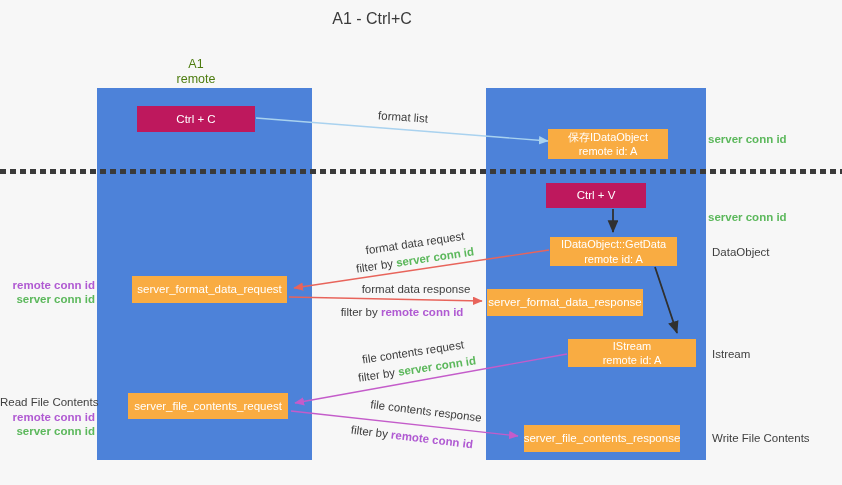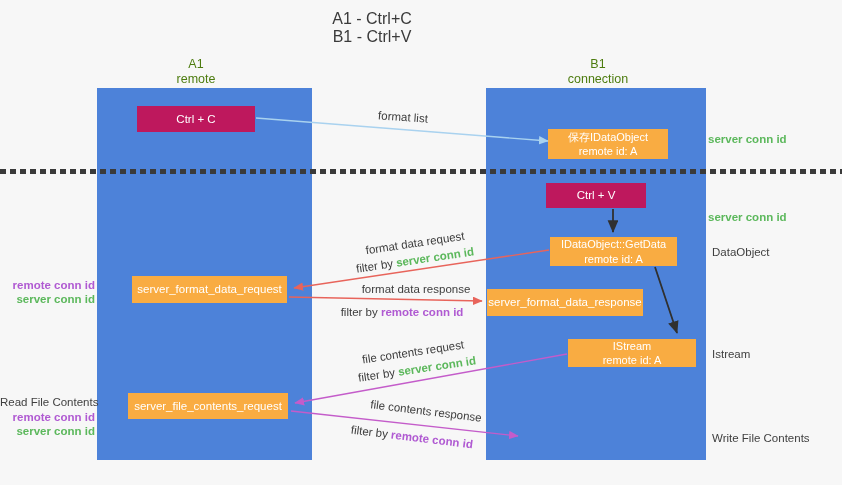--- a/index.html
+++ b/index.html
@@ -24,30 +24,25 @@
   .green-t{color:#5cb85c;font-weight:bold;}
   .purple-t{color:#b05ad2;font-weight:bold;}
 </style>
 </head>
 <body>
 
 <div class="canvas">
 
   <div class="title">
     <div>A1 - Ctrl+C</div>
-    <div>B1 - Ctrl+V</div>
   </div>
 
   <div class="head" style="left:146px;top:57px;width:100px;">
     <div>A1</div>
     <div>remote</div>
-  </div>
-  <div class="head" style="left:548px;top:57px;width:100px;">
-    <div>B1</div>
-    <div>connection</div>
   </div>
 
   <div class="lifeline" style="left:97px;width:215px;"></div>
   <div class="lifeline" style="left:486px;width:220px;"></div>
 
   <div class="dotted"></div>
 
   <div class="node green" style="left:137px;top:106px;width:118px;height:26px;">
     <div>Ctrl + C</div>
   </div>
@@ -76,20 +71,23 @@
 
   <div class="node orange" style="left:568px;top:339px;width:128px;height:28px;font-size:11px;">
     <div>IStream</div>
     <div>remote id: A</div>
   </div>
 
   <div class="node orange" style="left:128px;top:393px;width:160px;height:26px;">
     <div>server_file_contents_request</div>
   </div>
 
+  <div class="node orange" style="left:524px;top:425px;width:156px;height:27px;">
+    <div>server_file_contents_response</div>
+  </div>
 
   <svg class="arrows" width="842" height="485" viewBox="0 0 842 485">
     <defs>
       <marker id="m-blue" markerWidth="9" markerHeight="8" refX="6.5" refY="3" orient="auto">
         <path d="M0,0 L7,3 L0,6 z" fill="#a9d2ef"></path>
       </marker>
       <marker id="m-black" markerWidth="9" markerHeight="8" refX="6.5" refY="3" orient="auto">
         <path d="M0,0 L7,3 L0,6 z" fill="#303030"></path>
       </marker>
       <marker id="m-red" markerWidth="9" markerHeight="8" refX="6.5" refY="3" orient="auto">

